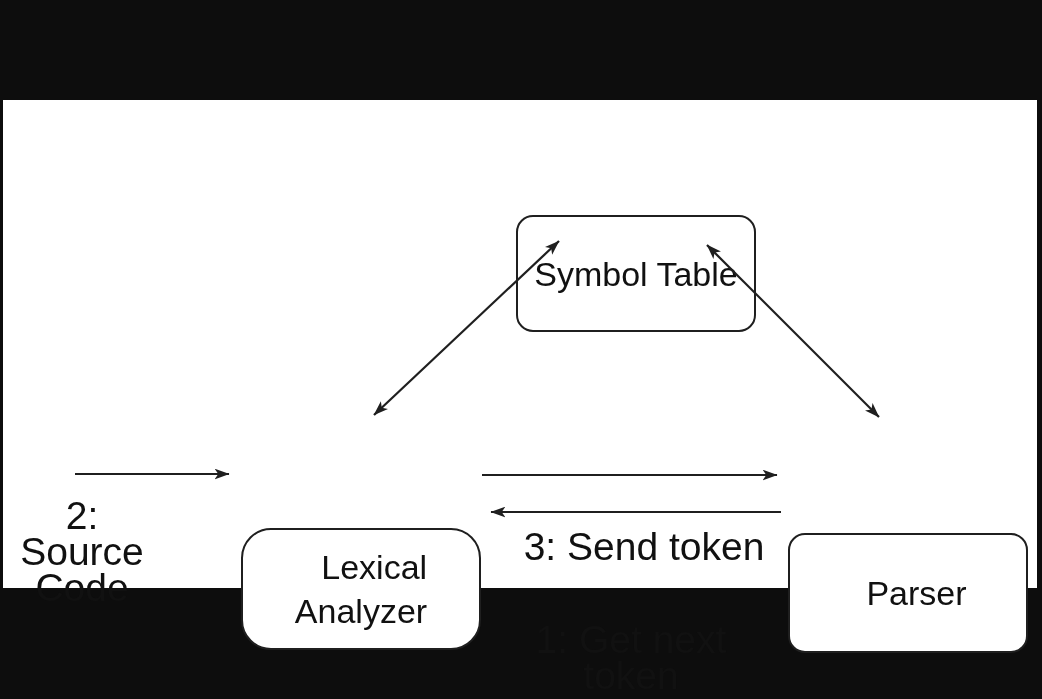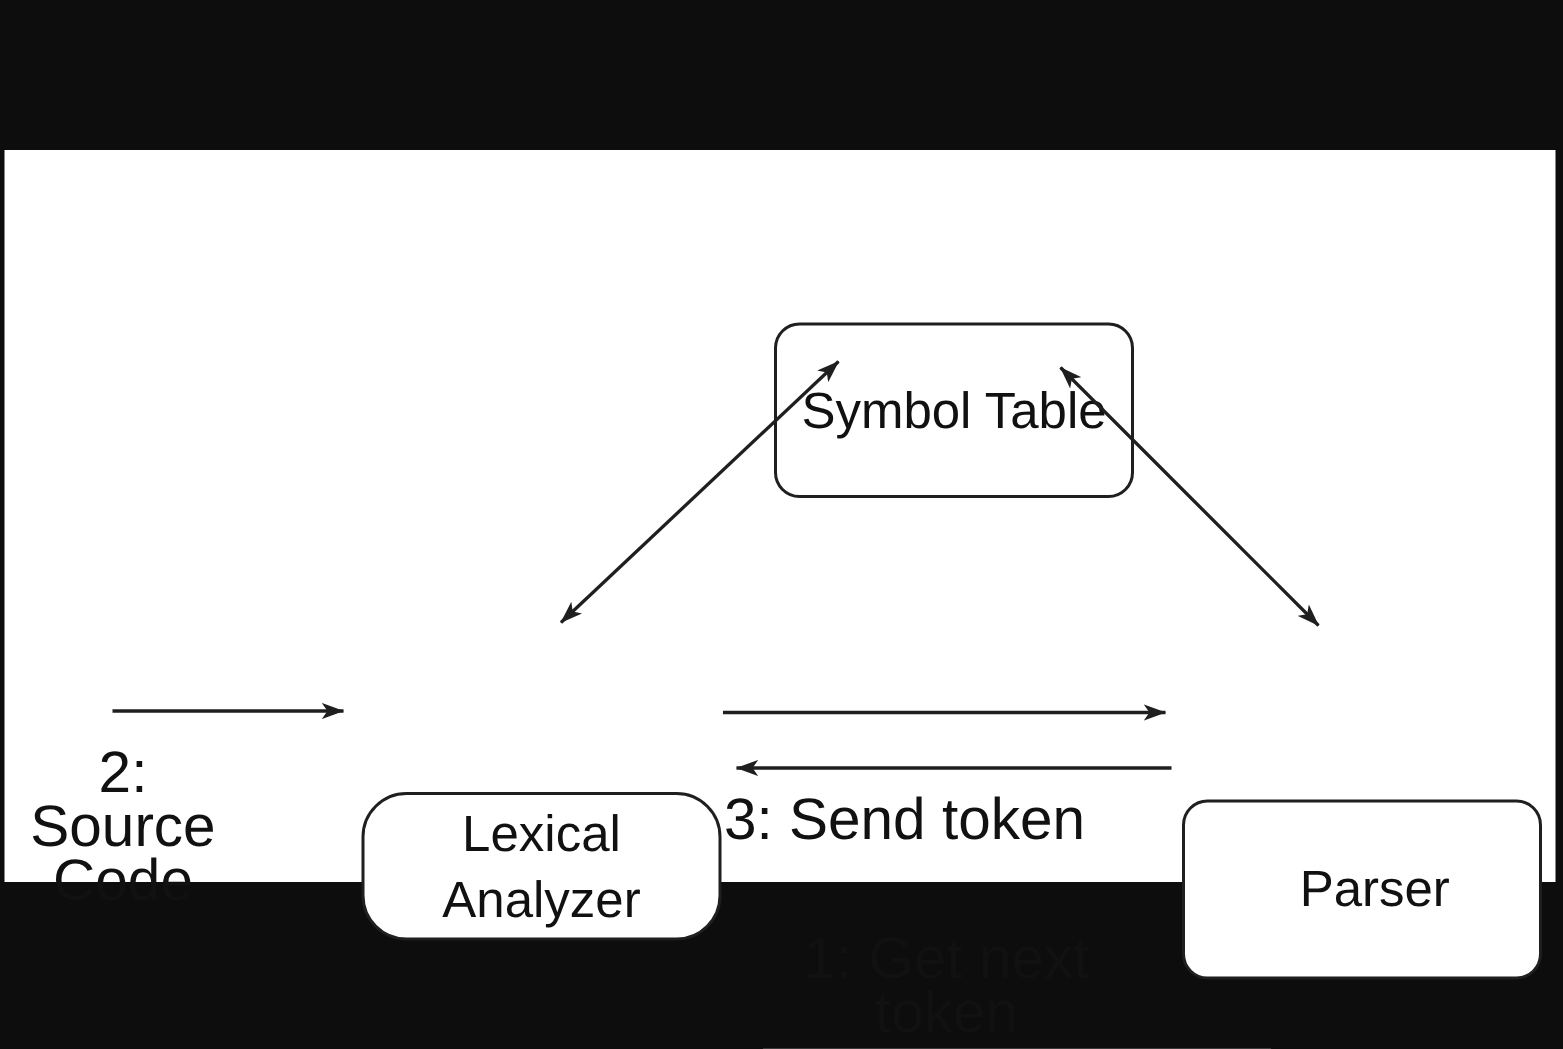--- a/index.html
+++ b/index.html
@@ -27,39 +27,39 @@
   }
   .node {
     position: absolute;
     box-sizing: border-box;
     border: 2.5px solid #1f1f1f;
     border-radius: 17px;
     background: #ffffff;
     display: flex;
     align-items: center;
     justify-content: center;
-    text-align: center;
+    text-align: right;
     font-size: 34px;
     line-height: 44px;
     color: #111111;
     white-space: pre-line;
   }
   .node-symbol-table   { left: 513px; top: 115px; width: 240px; height: 117px; }
-  .node-lexical        { left: 238px; top: 428px; width: 240px; height: 99px; border-radius: 30px; }
+  .node-lexical        { left: 238px; top: 428px; width: 240px; height: 122px; border-radius: 30px; }
   .node-parser         { left: 785px; top: 433px; width: 240px; height: 120px; padding-left: 17px; }
   .edge-label {
     position: absolute;
     text-align: center;
     font-size: 39px;
     line-height: 36px;
     color: #111111;
     white-space: pre-line;
   }
   .label-source-code    { left: 3px;   top: 398px; width: 152px; }
-  .label-send-token     { left: 475px; top: 429px; width: 250px; }
+  .label-send-token     { left: 516px; top: 429px; width: 250px; }
   .label-get-next-token { left: 528px; top: 522px; width: 200px; }
   svg.wires {
     position: absolute;
     left: 0;
     top: 0;
     width: 1042px;
     height: 699px;
     pointer-events: none;
   }
   svg.wires line {

